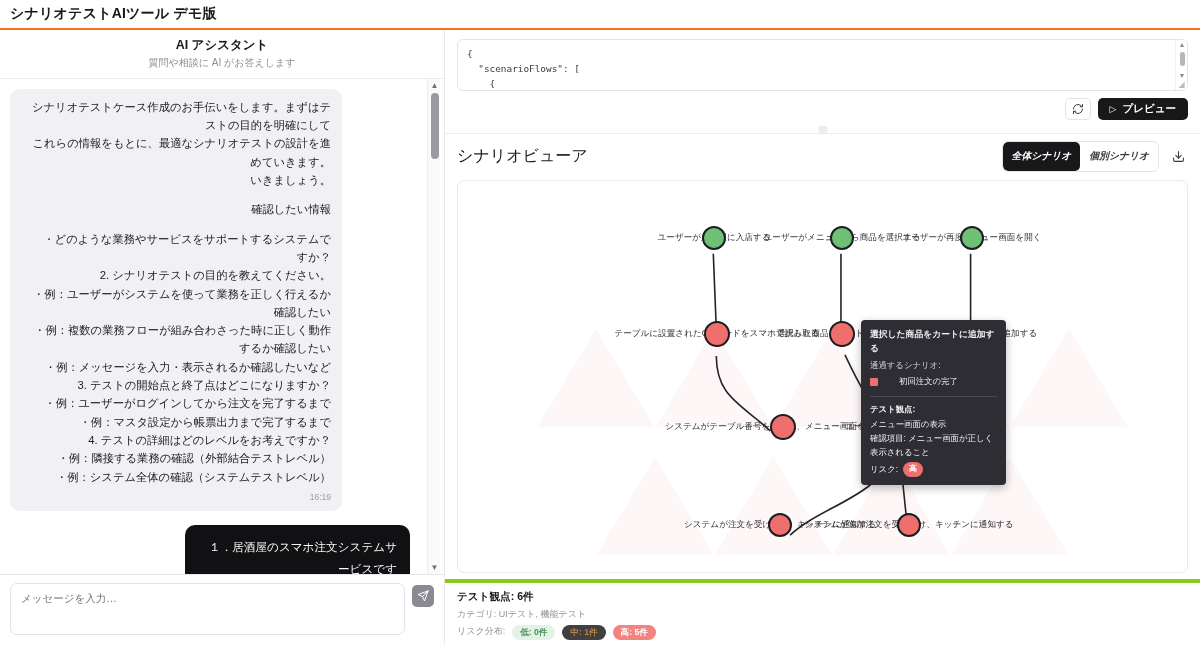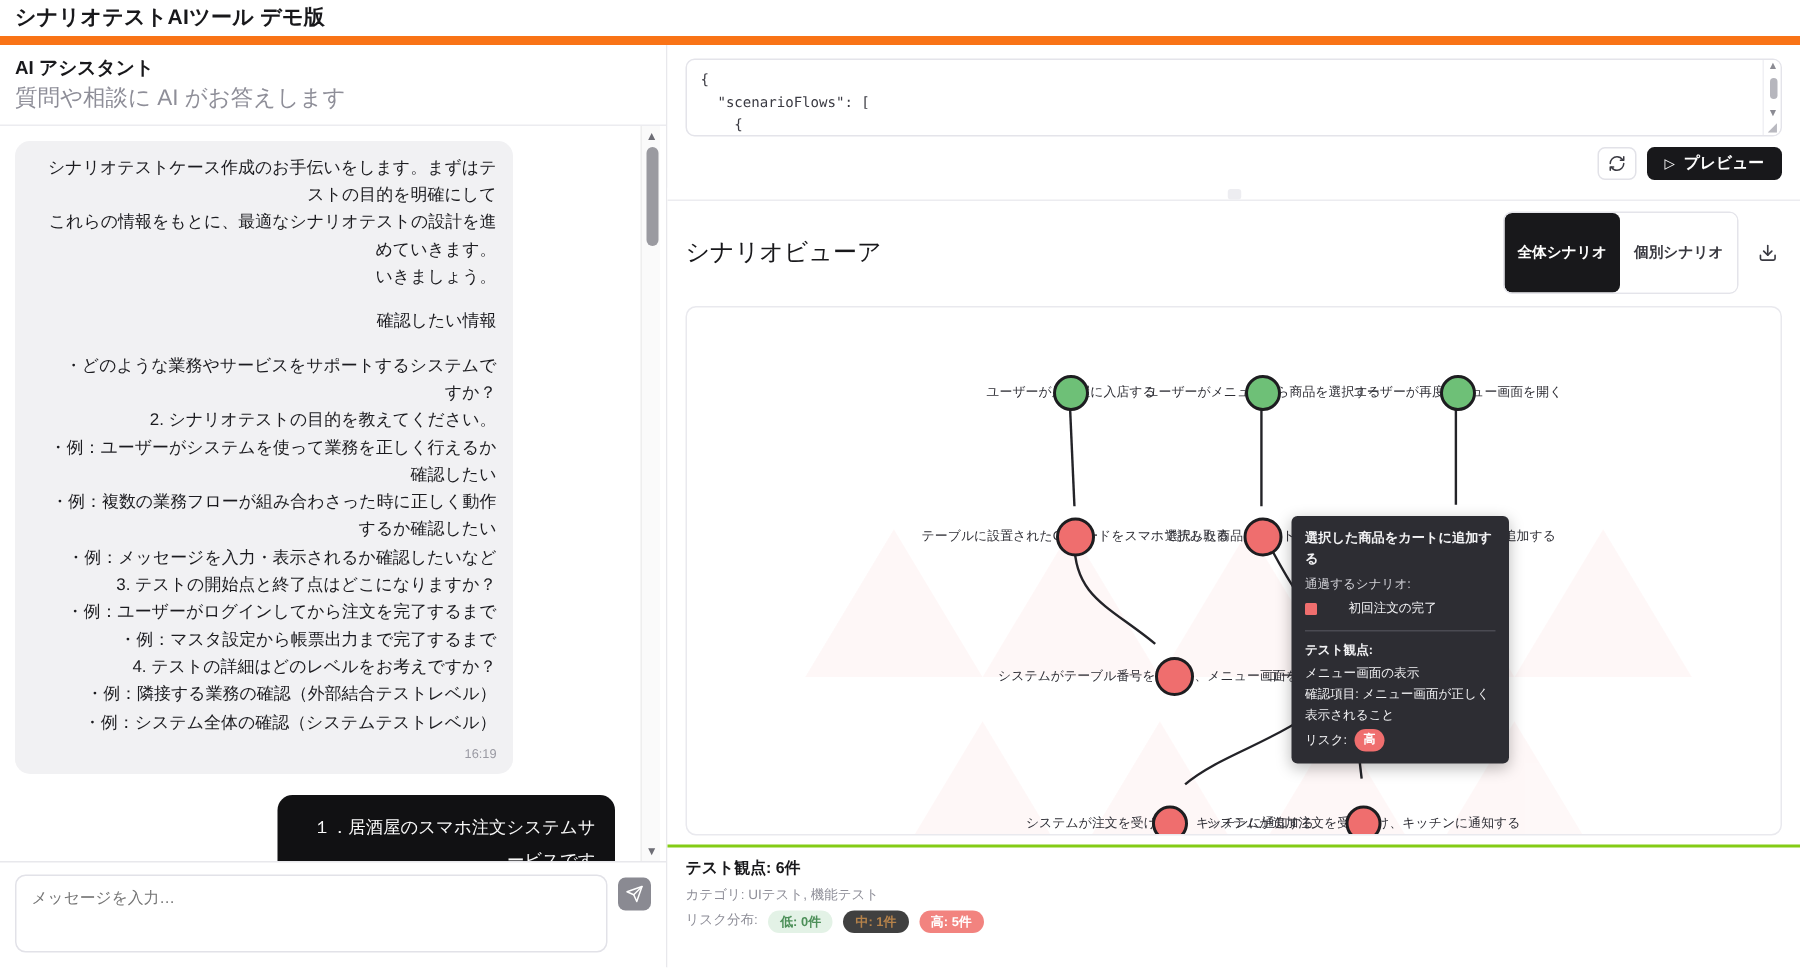--- a/index.html
+++ b/index.html
@@ -11,42 +11,43 @@
     color: #18181b;
   }
   .app { width: 1200px; height: 645px; display: flex; flex-direction: column; }
 
   
   .titlebar {
     height: 30px; flex: 0 0 30px;
     display: flex; align-items: center;
     padding: 0 10px;
     background: #ffffff;
-    border-bottom: 6px solid #f97316;
+    border-bottom: 2px solid #f97316;
   }
   .titlebar .app-title { font-size: 14px; font-weight: 700; letter-spacing: .2px; }
 
   
   .body { flex: 1 1 auto; display: flex; min-height: 0; }
 
   
   .chat-pane {
     width: 445px; flex: 0 0 445px;
     display: flex; flex-direction: column;
     border-right: 1px solid #e8e8ec;
     background: #ffffff;
     min-height: 0;
   }
   .chat-header {
     padding: 7px 10px 8px 10px;
     border-bottom: 1px solid #ececf0;
     background: #fff;
+    text-align: center;
   }
   .chat-header .h-title { font-size: 12.5px; font-weight: 700; line-height: 1.35; }
-  .chat-header .h-sub { font-size: 15px; color: #8e8e98; margin-top: 2px; }
+  .chat-header .h-sub { font-size: 10px; color: #8e8e98; margin-top: 2px; }
 
   .chat-scroll {
     flex: 1 1 auto;
     position: relative;
     overflow: hidden;
     padding: 10px 22px 6px 10px;
     min-height: 0;
   }
   .bubble {
     border-radius: 10px;
@@ -184,21 +185,21 @@
   .viewer-head {
     display: flex; align-items: center; justify-content: space-between;
     padding: 7px 12px 8px 12px;
   }
   .seg {
     display: flex; border: 1px solid #e4e4ea; border-radius: 6px; overflow: hidden;
     background: #fff;
   }
   .seg button {
     border: none; background: #fff; font-size: 9.8px; font-weight: 600;
-    padding: 20px 9px; cursor: pointer; font-family: inherit; color: #38383f;
+    padding: 8px 9px; cursor: pointer; font-family: inherit; color: #38383f; font-style: italic;
   }
   .seg button.active { background: #18181b; color: #fff; border-radius: 5px; }
   .dl-btn {
     width: 20px; height: 20px; display: flex; align-items: center; justify-content: center;
     cursor: pointer; margin-left: 9px;
   }
   .dl-btn svg { width: 13px; height: 13px; }
   .viewer-head .right { display: flex; align-items: center; }
 
   
@@ -243,22 +244,22 @@
   .tooltip hr { border: none; border-top: 1px solid #4a4a52; margin: 7px 0 6px 0; }
   .tooltip .tt-h2 { font-weight: 700; margin-bottom: 2px; }
   .tooltip .risk-row { display: flex; align-items: center; gap: 5px; margin-top: 3px; }
   .tooltip .risk-pill {
     background: #ef6e6e; color: #fff; border-radius: 9px;
     padding: 1px 6px; font-size: 8px; font-weight: 700;
   }
 
   
   .summary {
-    flex: 0 0 auto; border-top: 2px solid #84cc16;
-    padding: 7px 12px 23px 12px;
+    flex: 0 0 auto; border-top: 4px solid #84cc16;
+    padding: 7px 12px 5px 12px;
   }
   .summary .s-title { font-size: 10.6px; font-weight: 700; }
   .summary .s-cat { font-size: 9px; color: #8e8e98; margin-top: 4px; }
   .summary .s-risk { display: flex; align-items: flex-start; gap: 7px; margin-top: 4px; font-size: 9px; color: #8e8e98; }
   .pill { border-radius: 8px; padding: 1.5px 8px; font-size: 8.6px; font-weight: 600; }
   .pill.low  { background: #e3f2e6; color: #4c8f58; }
   .pill.mid  { background: #404040; color: #b5824a; }
   .pill.high { background: #f2837f; color: #ffffff; }
 </style>
 </head>

